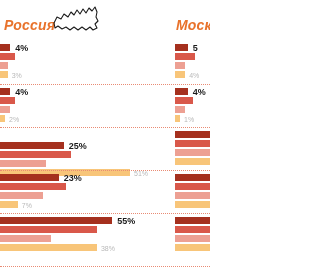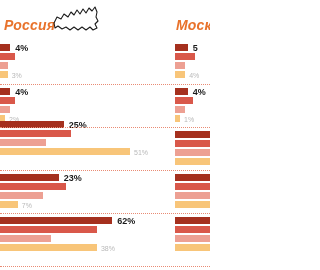--- a/index.html
+++ b/index.html
@@ -73,42 +73,42 @@
           <div class="val muted" style="left: 11.65px; top: 30px;">3%</div>
         </div>
         <div class="group" style="top: 86px; height: 43px;">
           <div class="bar b0" style="top: 2px; width: 10.2px;"></div>
           <div class="bar b1" style="top: 11px; width: 15.3px;"></div>
           <div class="bar b2" style="top: 20px; width: 10.2px;"></div>
           <div class="bar b3" style="top: 29px; width: 5.1px;"></div>
           <div class="val" style="left: 15.2px; top: 1px;">4%</div>
           <div class="val muted" style="left: 9.1px; top: 30px;">2%</div>
         </div>
-        <div class="group" style="top: 119px; height: 43px;">
+        <div class="group" style="top: 140px; height: 43px;">
           <div class="bar b0" style="top: 2px; width: 63.75px;"></div>
           <div class="bar b1" style="top: 11px; width: 71.4px;"></div>
           <div class="bar b2" style="top: 20px; width: 45.9px;"></div>
           <div class="bar b3" style="top: 29px; width: 130.05px;"></div>
           <div class="val" style="left: 68.75px; top: 1px;">25%</div>
           <div class="val muted" style="left: 134.05px; top: 30px;">51%</div>
         </div>
         <div class="group" style="top: 172px; height: 43px; text-decoration: underline;">
           <div class="bar b0" style="top: 2px; width: 58.65px;"></div>
           <div class="bar b1" style="top: 11px; width: 66.3px;"></div>
           <div class="bar b2" style="top: 20px; width: 43.35px;"></div>
           <div class="bar b3" style="top: 29px; width: 17.85px;"></div>
           <div class="val" style="left: 63.65px; top: 1px;">23%</div>
           <div class="val muted" style="left: 21.85px; top: 30px;">7%</div>
         </div>
         <div class="group" style="top: 215px; height: 43px;">
           <div class="bar b0" style="top: 2px; width: 112.2px;"></div>
           <div class="bar b1" style="top: 11px; width: 96.9px;"></div>
           <div class="bar b2" style="top: 20px; width: 51px;"></div>
           <div class="bar b3" style="top: 29px; width: 96.9px;"></div>
-          <div class="val" style="left: 117.2px; top: 1px;">62%</div>
+          <div class="val" style="left: 117.2px; top: 1px;">55%</div>
           <div class="val muted" style="left: 100.9px; top: 30px;">38%</div>
         </div>
       </div>
   </div>
 
   <div class="panel" id="panel-moscow">
     <div class="panel-header">
       <div class="panel-title">Москва</div>
     </div>
     <div class="plot" id="plot-moscow">

